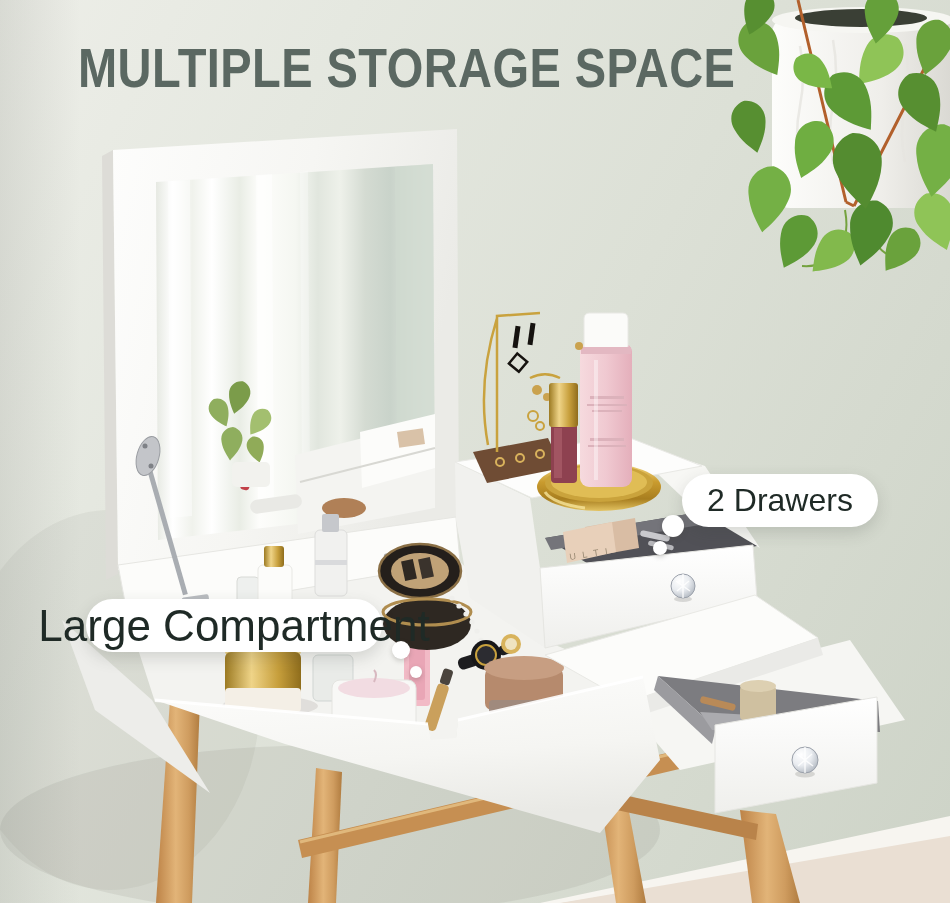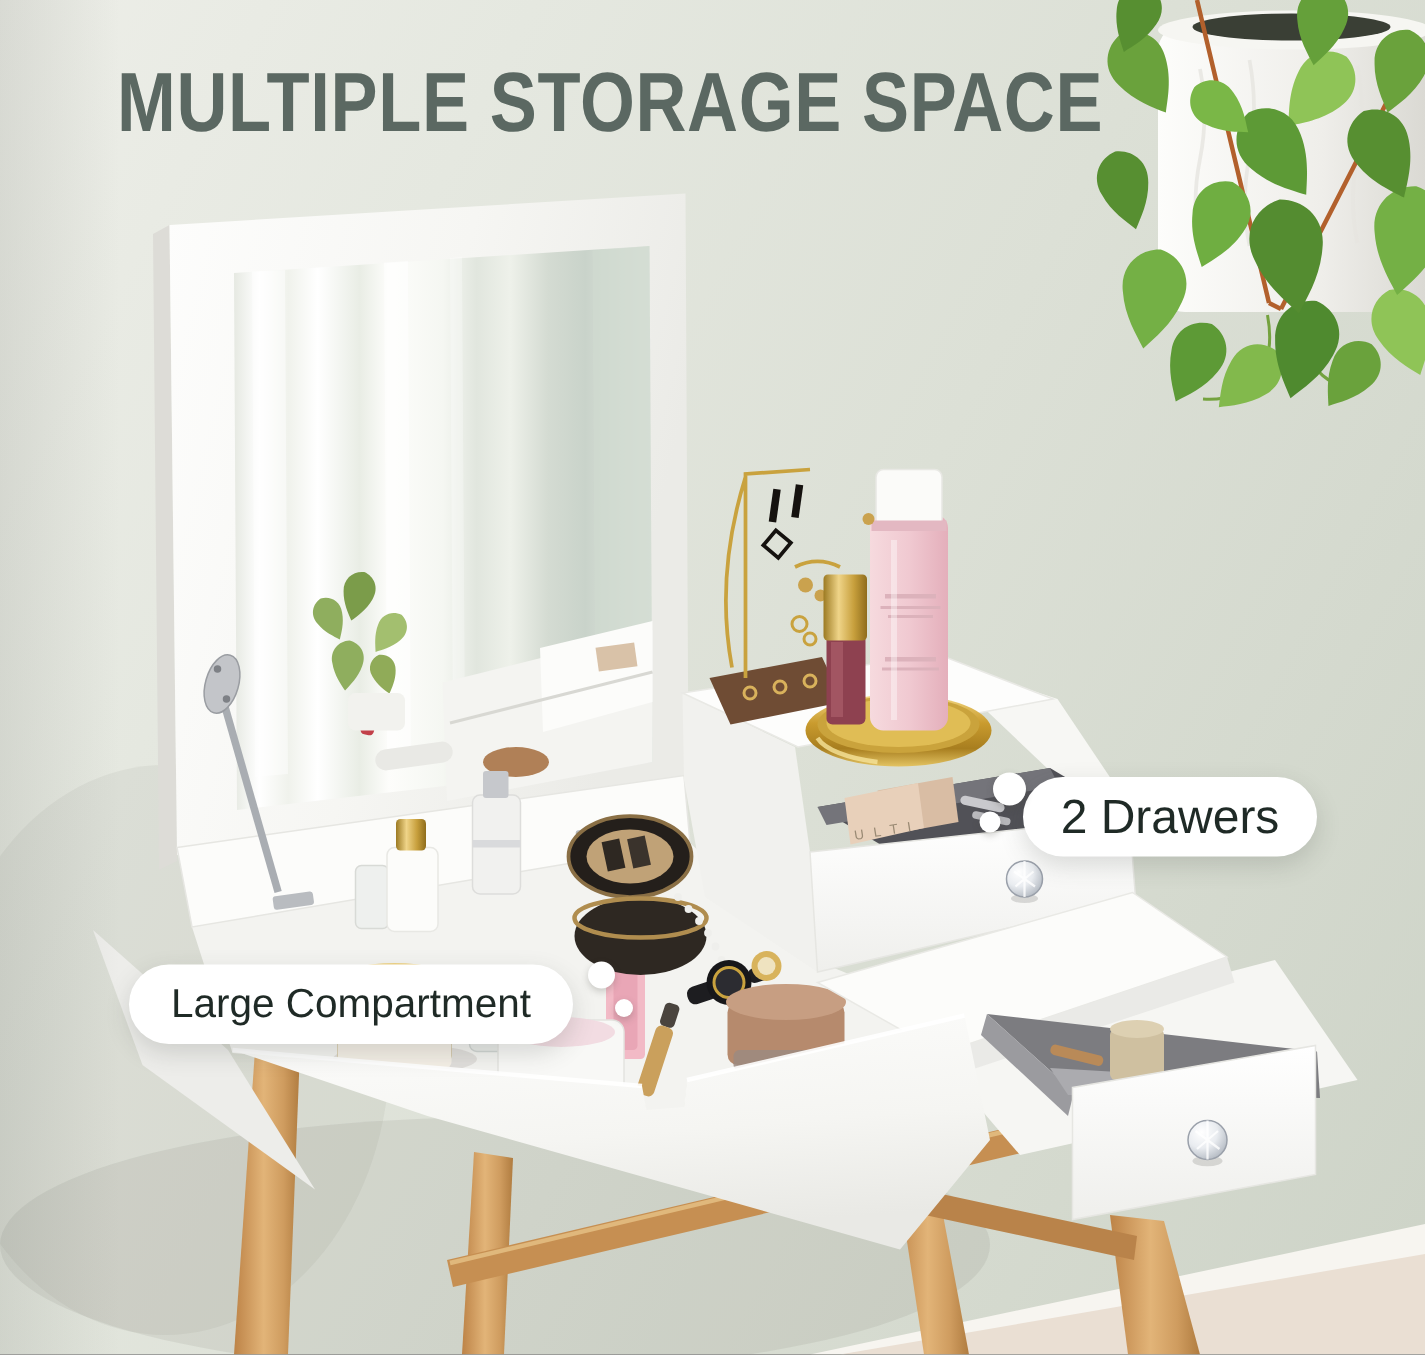--- a/index.html
+++ b/index.html
@@ -17,23 +17,22 @@
     font-size:56px;font-weight:700;line-height:1;letter-spacing:0.5px;
     color:#5b6862;white-space:nowrap;
     transform:scaleX(0.84);transform-origin:left top;
   }
   svg{position:absolute;left:0;top:0;}
   .pill{
     position:absolute;background:#ffffff;border-radius:28px;
     display:flex;align-items:center;justify-content:center;
     color:#1f2a26;box-shadow:0 6px 16px rgba(60,65,60,0.18);
     white-space:nowrap;
-    margin-top:44px;
   }
-  .pill-compartment{left:86px;top:599px;width:296px;height:53px;font-size:27px;}
+  .pill-compartment{left:86px;top:599px;width:296px;height:53px;font-size:44px;}
   .pill-drawers{left:682px;top:474px;width:196px;height:53px;font-size:32px;}
   .dot{position:absolute;background:#ffffff;border-radius:50%;box-shadow:0 2px 5px rgba(70,70,65,0.25);}
   .dot-a{left:662px;top:515px;width:22px;height:22px;}
   .dot-b{left:653px;top:541px;width:14px;height:14px;}
   .dot-c{left:392px;top:641px;width:18px;height:18px;}
   .dot-d{left:410px;top:666px;width:12px;height:12px;}
 </style>
 </head>
 <body>
 

